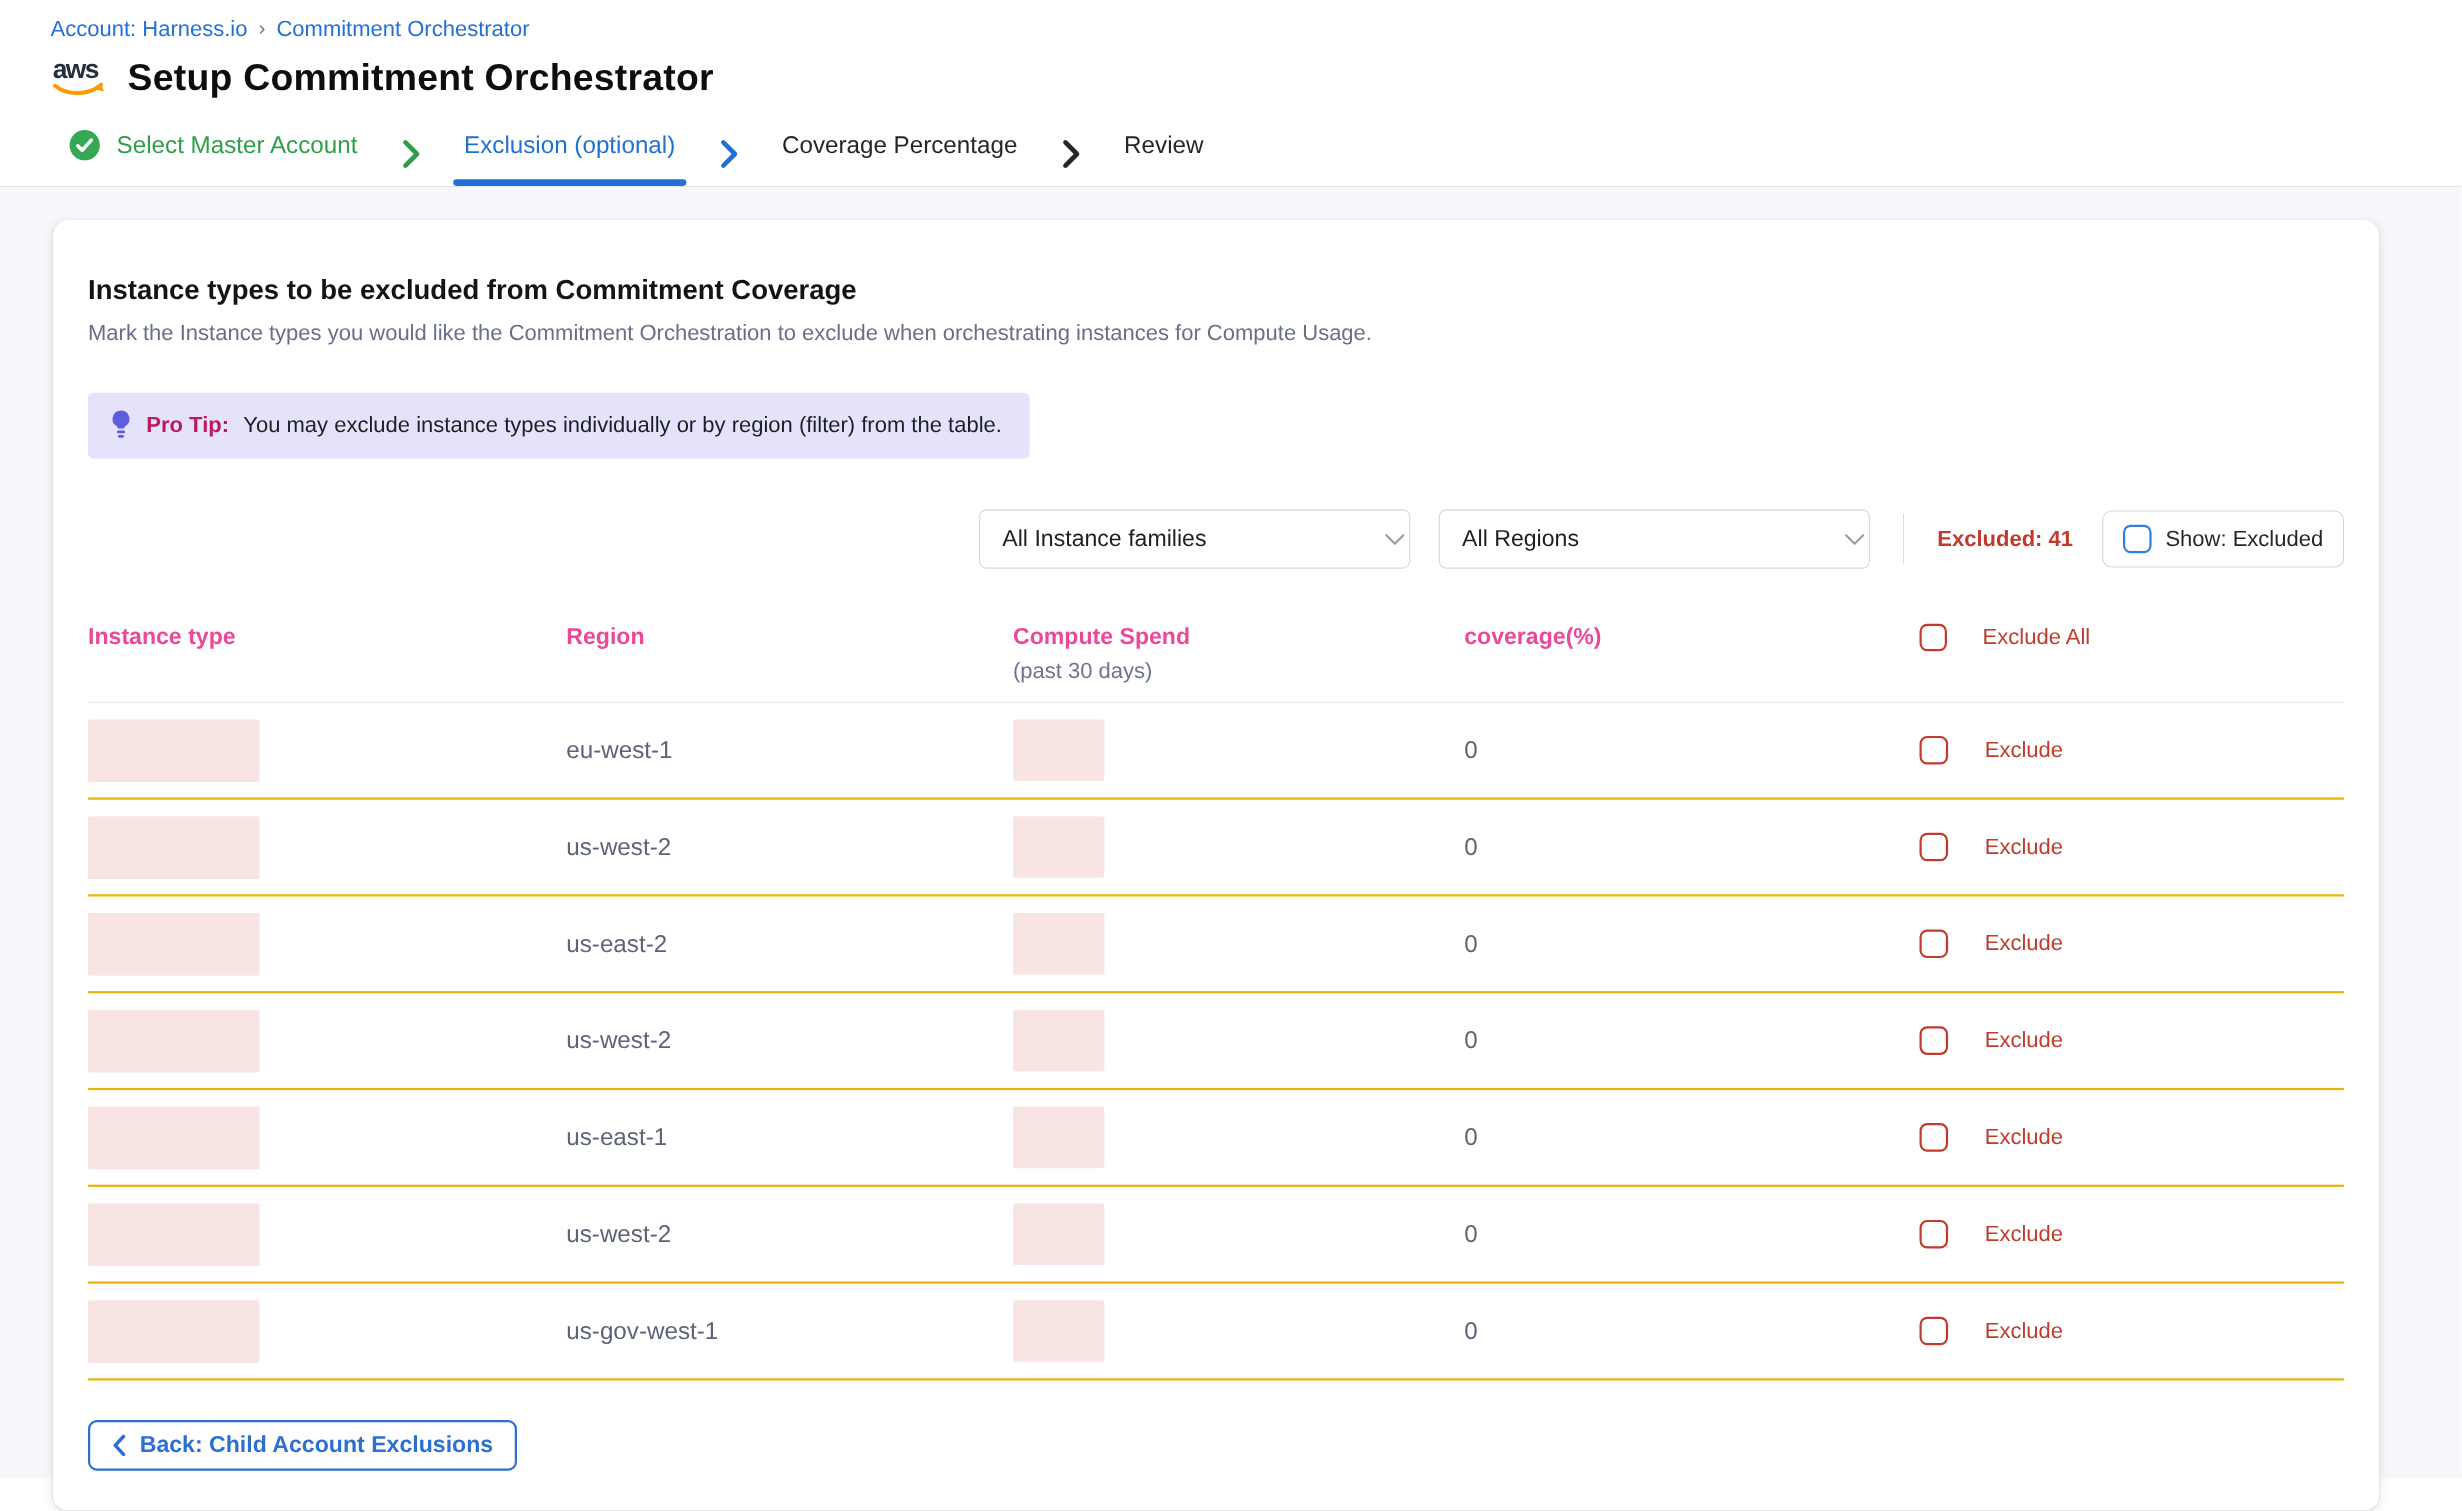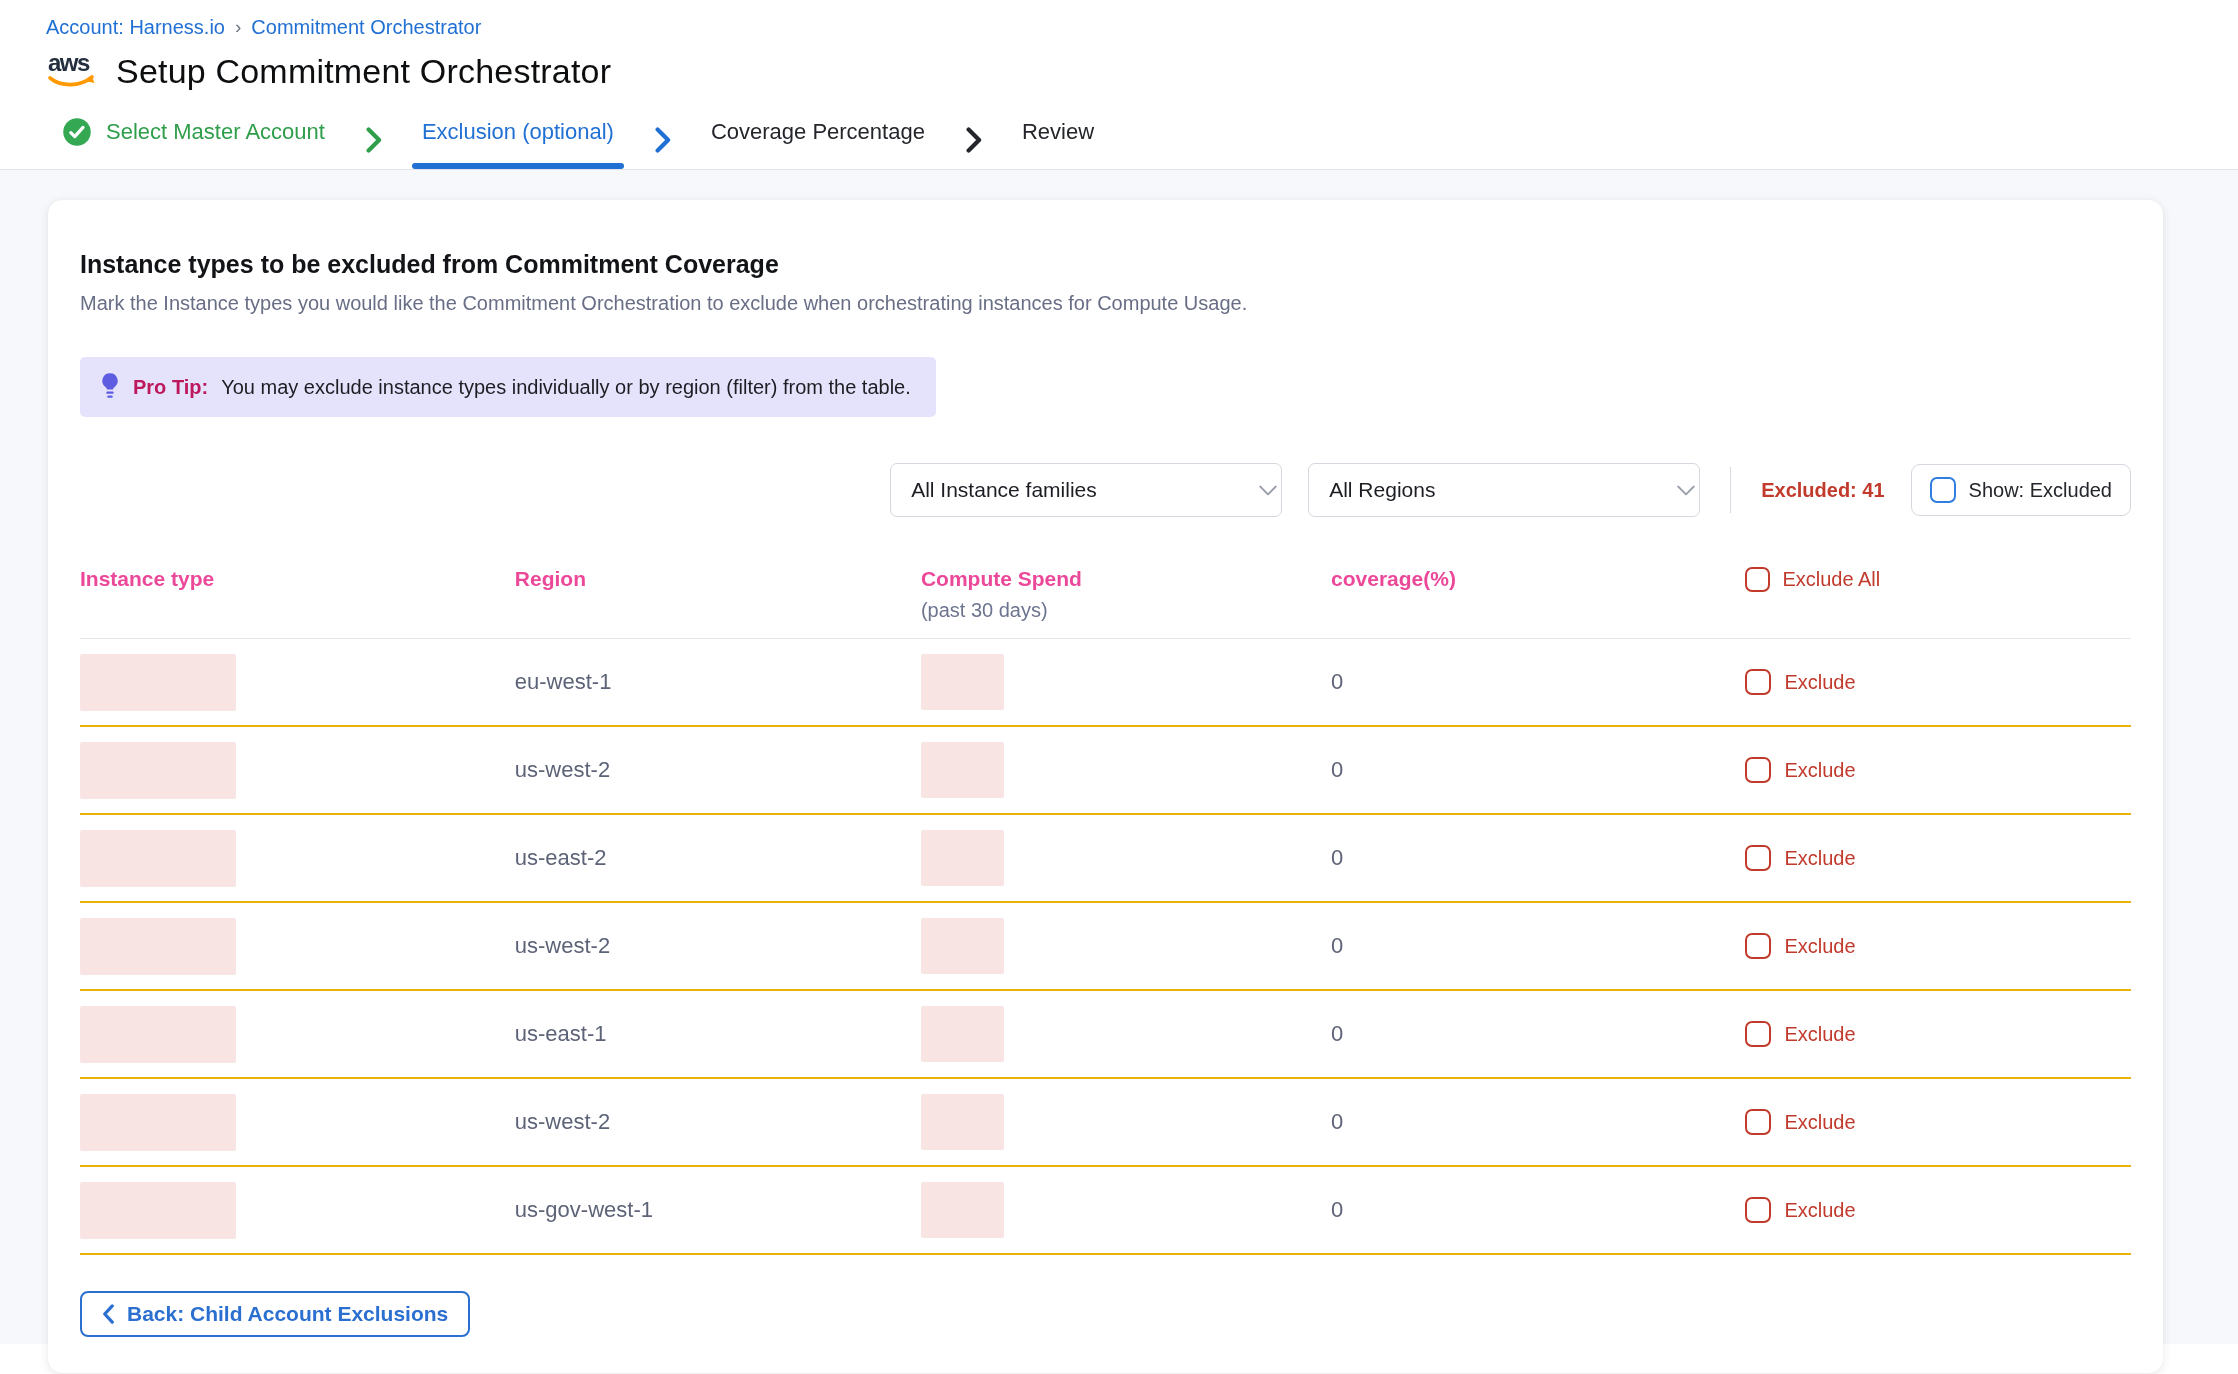--- a/index.html
+++ b/index.html
@@ -8,21 +8,21 @@
 
   
   .topbar { background:#fff; padding:16px 0 0 46px; position:relative;
     border-bottom:1px solid #e2e4e9; }
   .breadcrumb { display:flex; align-items:center; gap:10px; font-size:20px; }
   .breadcrumb a { color:#2170d4; text-decoration:none; cursor:pointer; }
   .crumb-sep { color:#6b7280; font-size:19px; transform:translateY(-1px); }
 
   .title-row { display:flex; align-items:center; gap:16px; margin-top:10px; }
   .aws-logo { width:54px; height:44px; flex:0 0 auto; }
-  .page-title { font-size:34px; font-weight:400; color:#0c0e10; letter-spacing:.2px; }
+  .page-title { font-size:34px; font-weight:700; color:#0c0e10; letter-spacing:.2px; }
 
   .stepper { display:flex; align-items:center; gap:30px; margin-top:18px; padding-left:6px; }
   .step { display:flex; align-items:center; gap:14px; font-size:22px;
     padding:6px 10px 22px; position:relative; cursor:pointer; }
   .step.completed { color:#2f9e4a; }
   .step.active   { color:#2170d4; }
   .step.upcoming { color:#24262c; }
   .step.active::after { content:""; position:absolute; left:0; right:0; bottom:-2px;
     height:6px; background:#2170d4; border-radius:3px; }
   .step-chevron { display:flex; align-items:center; }
@@ -57,21 +57,21 @@
   .checkbox.red  { border:2px solid #c13a2c; }
 
   
   .table { margin-top:50px; }
   .thead { display:flex; align-items:flex-start; padding:0 0 16px; border-bottom:1px solid #e6e8ee; }
   .col-instance { width:21.2%; } .col-region { width:19.8%; } .col-spend { width:20%; }
   .col-coverage { width:20.2%; } .col-exclude { width:18.8%; }
   .th { font-size:21px; font-weight:700; color:#ec4899; }
   .th-note { font-size:20px; font-weight:400; color:#6d7490; margin-top:8px; }
   .exclude-all { display:flex; align-items:center; gap:12px; cursor:pointer; }
-  .exclude-all-label, .exclude-label { font-size:20px; color:#c13a2c; white-space:nowrap; }
+  .exclude-all-label, .exclude-label { font-size:20px; color:#c13a2c; white-space:nowrap;margin-left:20px; }
   .checkbox.small { width:25px; height:25px; }
 
   .trow { display:flex; align-items:center; height:88px; border-bottom:2px solid #eab308; }
   .redact { background:#f9e4e4; border-radius:2px; }
   .redact.wide { width:156px; height:57px; }
   .redact.narrow { width:83px; height:56px; }
   .cell-text { font-size:22px; color:#5d6478; }
   .exclude-toggle { display:flex; align-items:center; gap:13px; cursor:pointer; }
 
   

